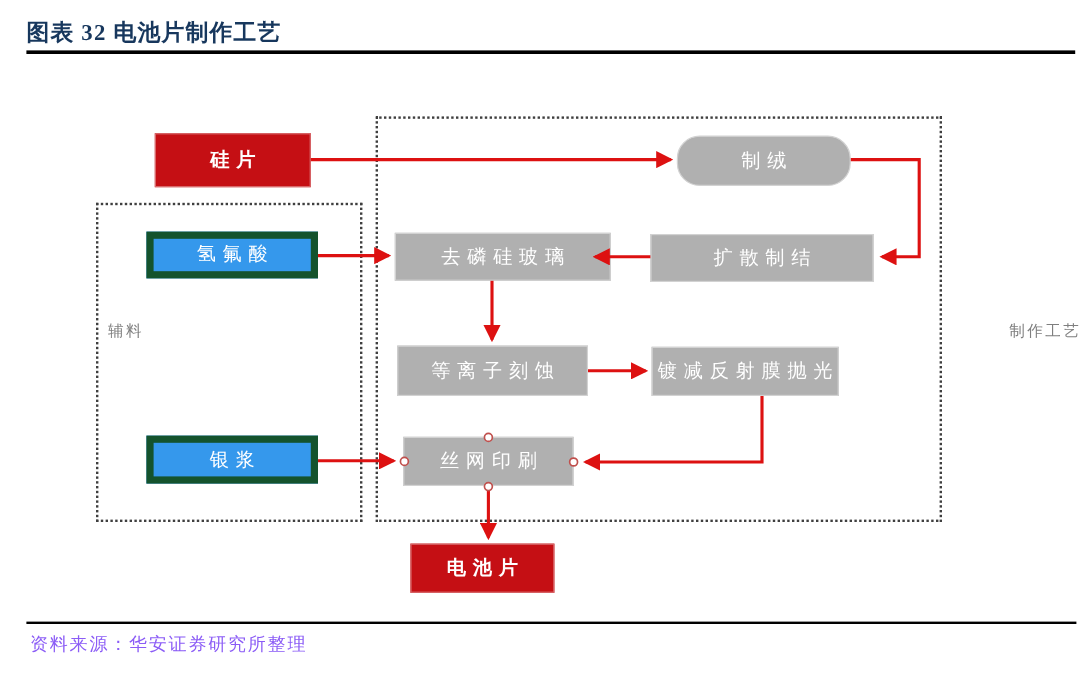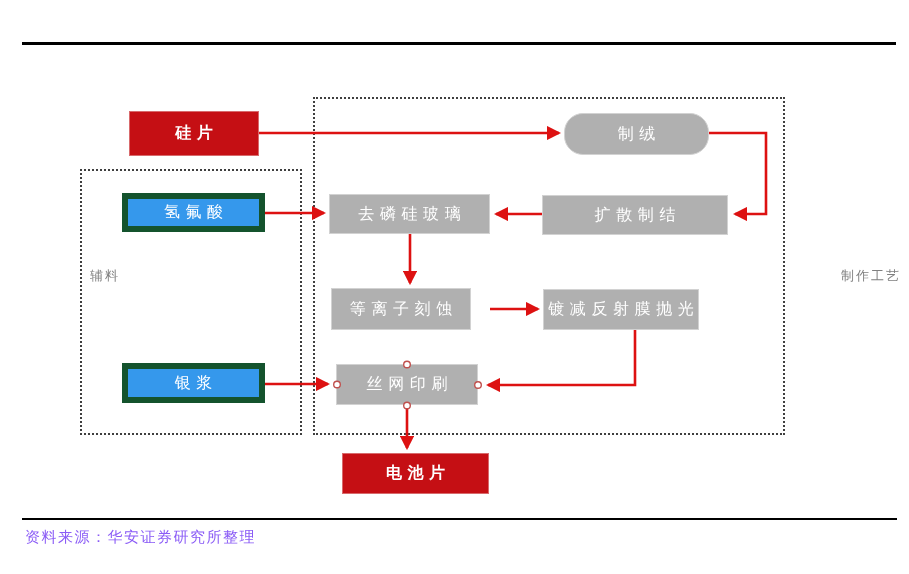--- a/index.html
+++ b/index.html
@@ -25,41 +25,42 @@
   .box span{margin-right:-0.35em;white-space:nowrap;}
   .box.red {background:var(--box-red);border:1px solid #d86a6c;font-weight:bold;}
   .box.blue{background:var(--box-blue);border:6px solid #14532d;}
   .box.gray{background:var(--box-gray);border:1px solid #d2d2d2;}
 
   #node-silicon-wafer  {left:129px;top:111px;width:130px;height:45px;}
   #node-hf-acid        {left:122px;top:193px;width:143px;height:39px;}
   #node-silver-paste   {left:122px;top:363px;width:143px;height:40px;}
   #node-texturing      {left:564px;top:113px;width:145px;height:42px;border-radius:19px;}
   #node-diffusion      {left:542px;top:195px;width:186px;height:40px;}
-  #node-psg-removal    {left:329px;top:194px;width:161px;height:40px;}
-  #node-plasma-etching {left:331px;top:288px;width:140px;height:42px;}
+  #node-psg-removal    {left:329px;top:194px;width:180px;height:40px;}
+  #node-plasma-etching {left:331px;top:288px;width:159px;height:42px;}
   #node-ar-coating     {left:543px;top:289px;width:156px;height:41px;}
   #node-screen-printing{left:336px;top:364px;width:142px;height:41px;justify-content:center;}
-  #node-cell           {left:342px;top:453px;width:147px;height:41px;}
+  #node-cell           {left:342px;top:453px;width:120px;height:41px;}
 
   
   #arrows{position:absolute;left:0;top:0;width:909px;height:574px;pointer-events:none;}
   .arrow{stroke:var(--arrow-red);stroke-width:2.6;fill:none;}
   .arrowhead{fill:var(--arrow-red);}
   .connector{fill:#fff;stroke:var(--connector-ring);stroke-width:1.4;}
 
   
   #footer-rule{position:absolute;left:22px;top:518px;width:875px;height:2px;background:var(--rule-black);}
   #source{position:absolute;left:25px;top:528px;font-size:15px;color:#8b5cf6;letter-spacing:1.5px;white-space:nowrap;}
 </style>
 </head>
 <body>
 
 <div id="page">
 
+  <div id="title">图表 32 电池片制作工艺</div>
   <div id="title-rule"></div>
 
   <div class="group" id="aux-group"></div>
   <div class="group" id="process-group"></div>
   <div class="group-label" id="aux-label">辅料</div>
   <div class="group-label" id="process-label">制作工艺</div>
 
   <div class="box red" id="node-silicon-wafer">
       <span>硅片</span>
     </div>

